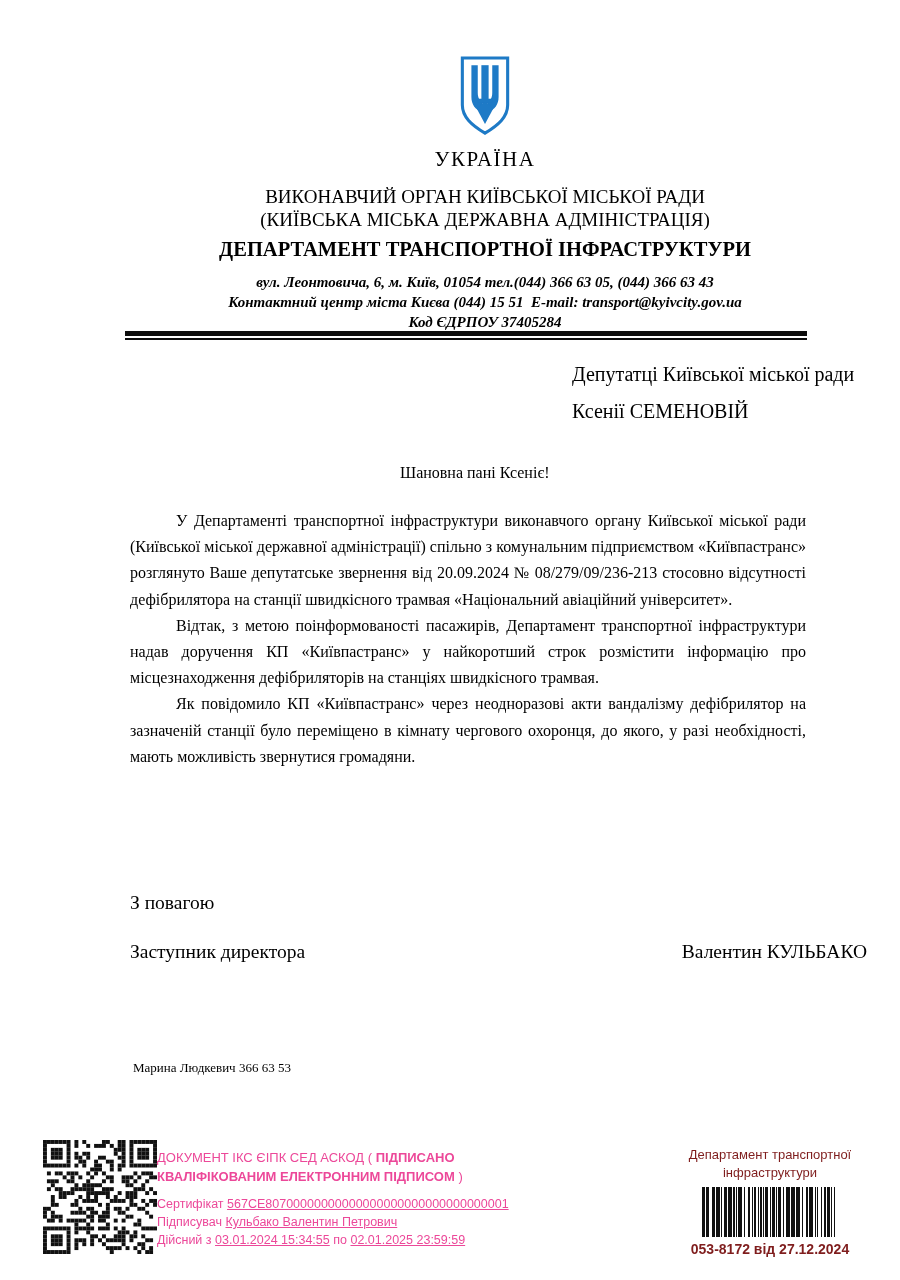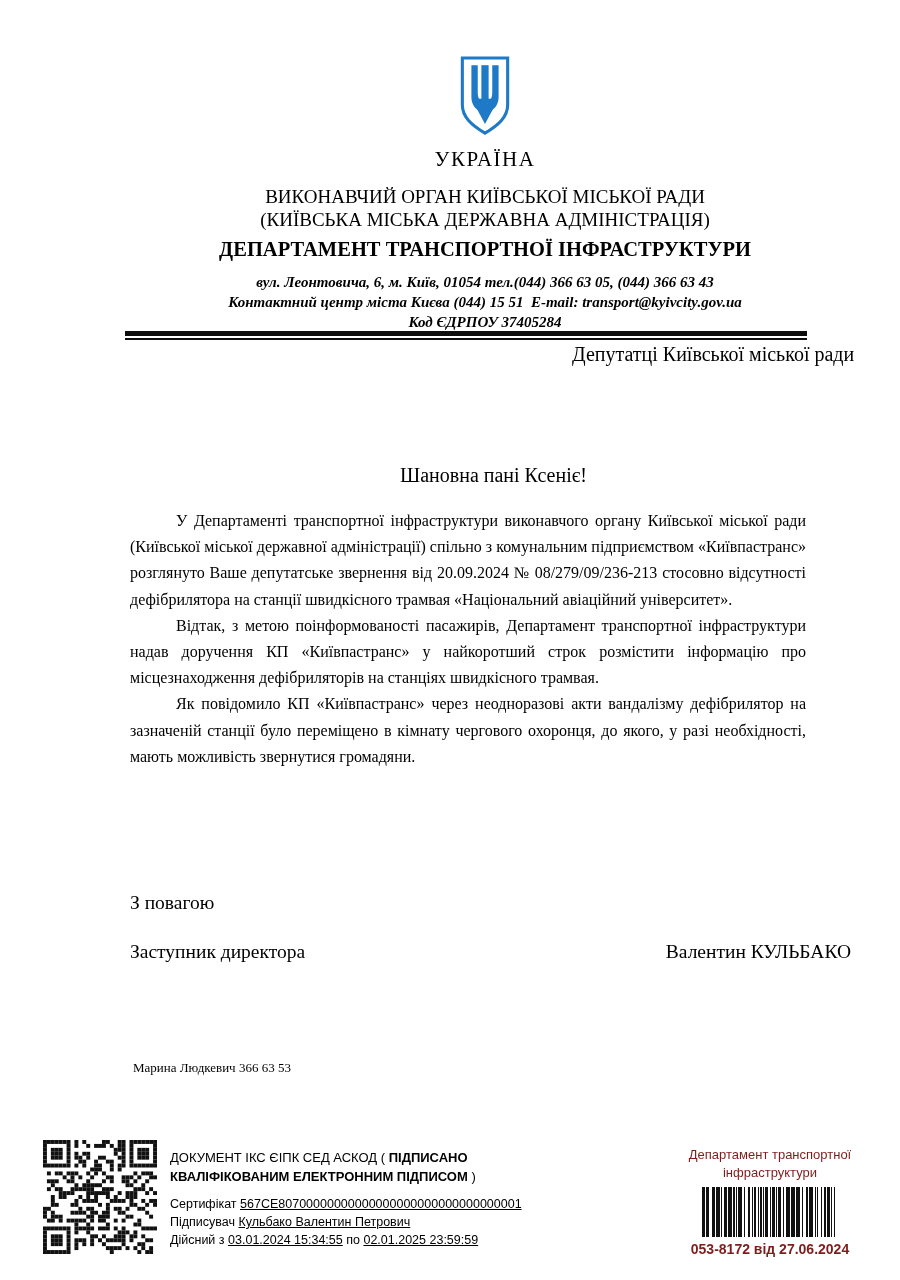--- a/index.html
+++ b/index.html
@@ -10,33 +10,33 @@
   
   .letterhead{position:absolute;top:54px;left:40px;right:0;text-align:center;}
   .emblem{display:block;margin:0 auto;}
   .country{margin-top:9px;font-size:21px;letter-spacing:1.5px;}
   .org-lines{margin-top:13px;font-size:19px;line-height:23px;}
   .dept{margin-top:7px;font-size:20.5px;font-weight:bold;}
   .addr{margin-top:11px;font-size:15px;line-height:20px;font-style:italic;font-weight:bold;}
   .rule{position:absolute;top:331px;left:110px;width:682px;height:2px;
         border-top:5px solid #0d0d0d;border-bottom:2px solid #0d0d0d;margin-top:0;}
   
-  .recipient{position:absolute;left:557px;top:336px;font-size:20px;line-height:37px;}
-  .salutation{position:absolute;left:385px;top:464px;font-size:20px;}
+  .recipient{position:absolute;left:557px;top:356px;font-size:20px;line-height:37px;}
+  .salutation{position:absolute;left:385px;top:464px;font-size:16px;}
   
   .body-text{position:absolute;left:115px;top:508px;width:676px;
              font-size:16px;line-height:26.2px;text-align:justify;}
   .body-text p{margin:0;text-indent:46px;}
   .closing{position:absolute;left:115px;top:892px;font-size:19.5px;}
-  .sig-row{position:absolute;left:115px;right:64px;top:941px;display:flex;
+  .sig-row{position:absolute;left:115px;right:48px;top:941px;display:flex;
            justify-content:space-between;font-size:19.5px;}
   .contact{position:absolute;left:118px;top:1060px;font-size:13px;}
   
-  .esign{position:absolute;left:28px;top:1140px;display:flex;gap:13px;
-         font-family:"Liberation Sans","DejaVu Sans",sans-serif;color:#000000;}
+  .esign{position:absolute;left:28px;top:1140px;display:flex;
+         font-family:"Liberation Sans","DejaVu Sans",sans-serif;color:#ec4899;}
   .qr{width:114px;height:114px;flex:0 0 auto;}
   .esign-text{width:412px;font-size:12.5px;line-height:18px;padding-top:8px;}
   .esign-system{font-size:13px;line-height:19px;margin-bottom:9px;}
   .esign-system b{font-weight:bold;}
   .esign-line{white-space:nowrap;}
   .uval{text-decoration:underline;}
   
   .regstamp{position:absolute;left:648px;top:1146px;width:214px;text-align:center;
             font-family:"Liberation Sans","DejaVu Sans",sans-serif;color:#7f1d1d;}
   .reg-org{font-size:13px;line-height:18px;}
@@ -69,20 +69,21 @@
       <div>вул. Леонтовича, 6, м. Київ, 01054 тел.(044) 366 63 05, (044) 366 63 43</div>
       <div>Контактний центр міста Києва (044) 15 51&nbsp; E-mail: transport@kyivcity.gov.ua</div>
       <div>Код ЄДРПОУ 37405284</div>
     </div>
   </div>
 
   <div class="rule"></div>
 
   <div class="recipient">
     <div>Депутатці Київської міської ради</div>
+    <div>Ксенії СЕМЕНОВІЙ</div>
   </div>
 
   <div class="salutation">Шановна пані Ксеніє!</div>
 
   <div class="body-text">
     <p>У Департаменті транспортної інфраструктури виконавчого органу Київської міської ради (Київської міської державної адміністрації) спільно з комунальним підприємством «Київпастранс» розглянуто Ваше депутатське звернення від 20.09.2024 № 08/279/09/236-213 стосовно відсутності дефібрилятора на станції швидкісного трамвая «Національний авіаційний університет».</p>
     <p>Відтак, з метою поінформованості пасажирів, Департамент транспортної інфраструктури надав доручення КП «Київпастранс» у найкоротший строк розмістити інформацію про місцезнаходження дефібриляторів на станціях швидкісного трамвая.</p>
     <p>Як повідомило КП «Київпастранс» через неодноразові акти вандалізму дефібрилятор на зазначеній станції було переміщено в кімнату чергового охоронця, до якого, у разі необхідності, мають можливість звернутися громадяни.</p>
   </div>
 
@@ -530,16 +531,16 @@
         <rect x="106" y="0" width="2" height="50" fill="#111"></rect>
         <rect x="109" y="0" width="4" height="50" fill="#111"></rect>
         <rect x="115" y="0" width="1" height="50" fill="#111"></rect>
         <rect x="117" y="0" width="1" height="50" fill="#111"></rect>
         <rect x="121" y="0" width="1" height="50" fill="#111"></rect>
         <rect x="124" y="0" width="2" height="50" fill="#111"></rect>
         <rect x="127" y="0" width="3" height="50" fill="#111"></rect>
         <rect x="131" y="0" width="1" height="50" fill="#111"></rect>
         <rect x="134" y="0" width="1" height="50" fill="#111"></rect>
       </svg>
-    <div class="reg-num">053-8172 від 27.06.2024</div>
+    <div class="reg-num">053-8172 від 27.12.2024</div>
   </div>
 
 </div>
 
 </body></html>

